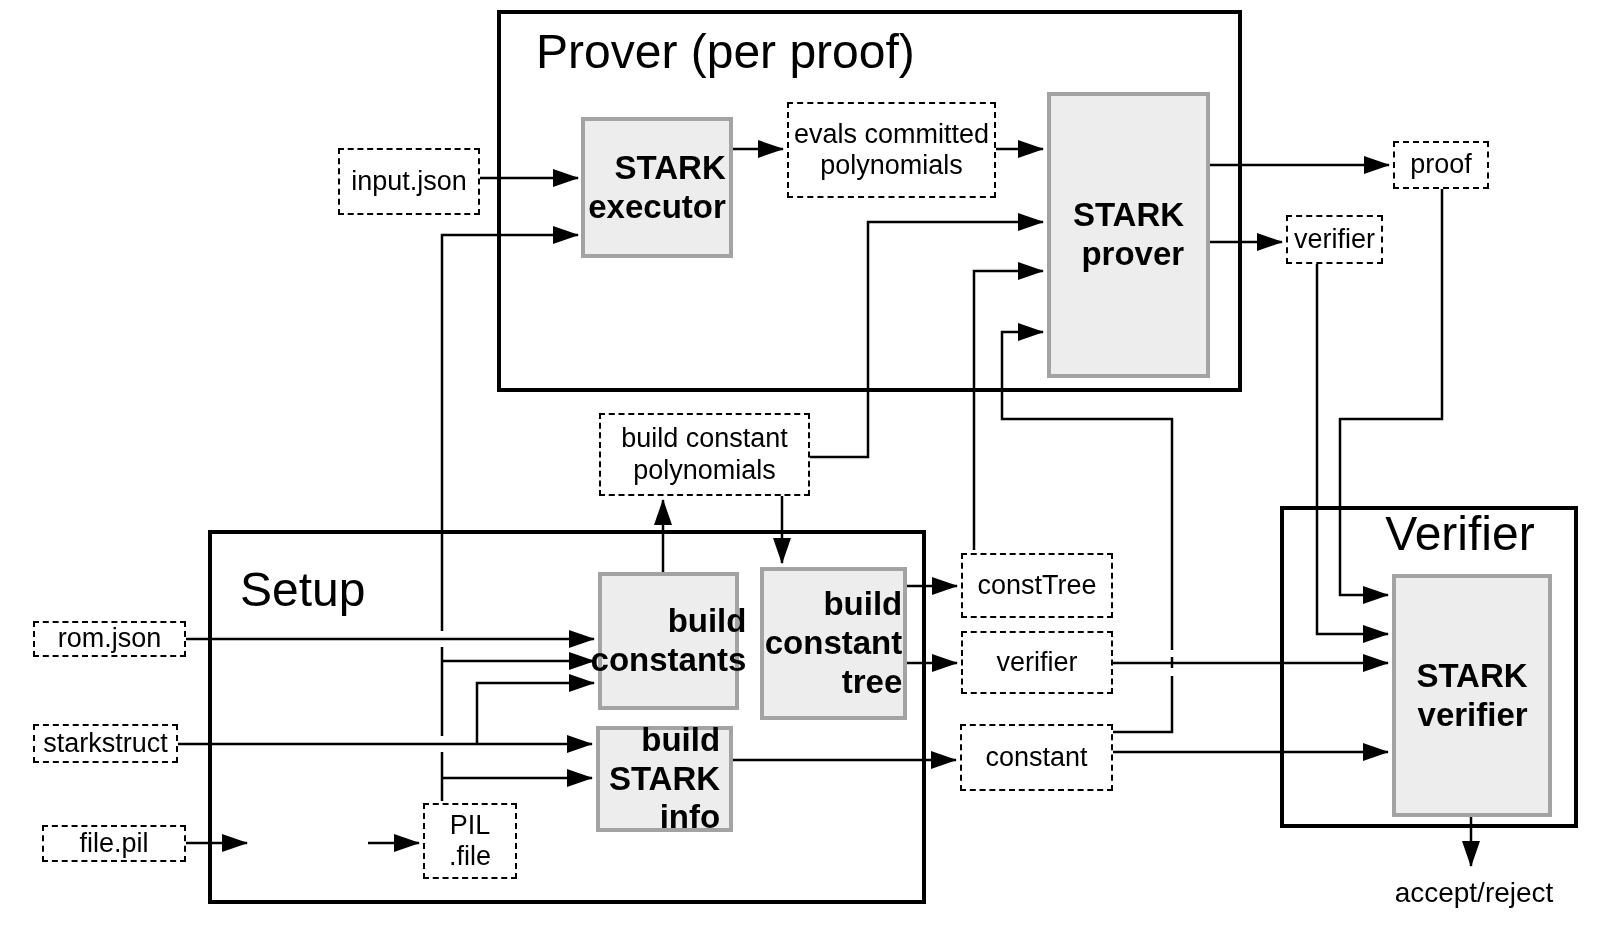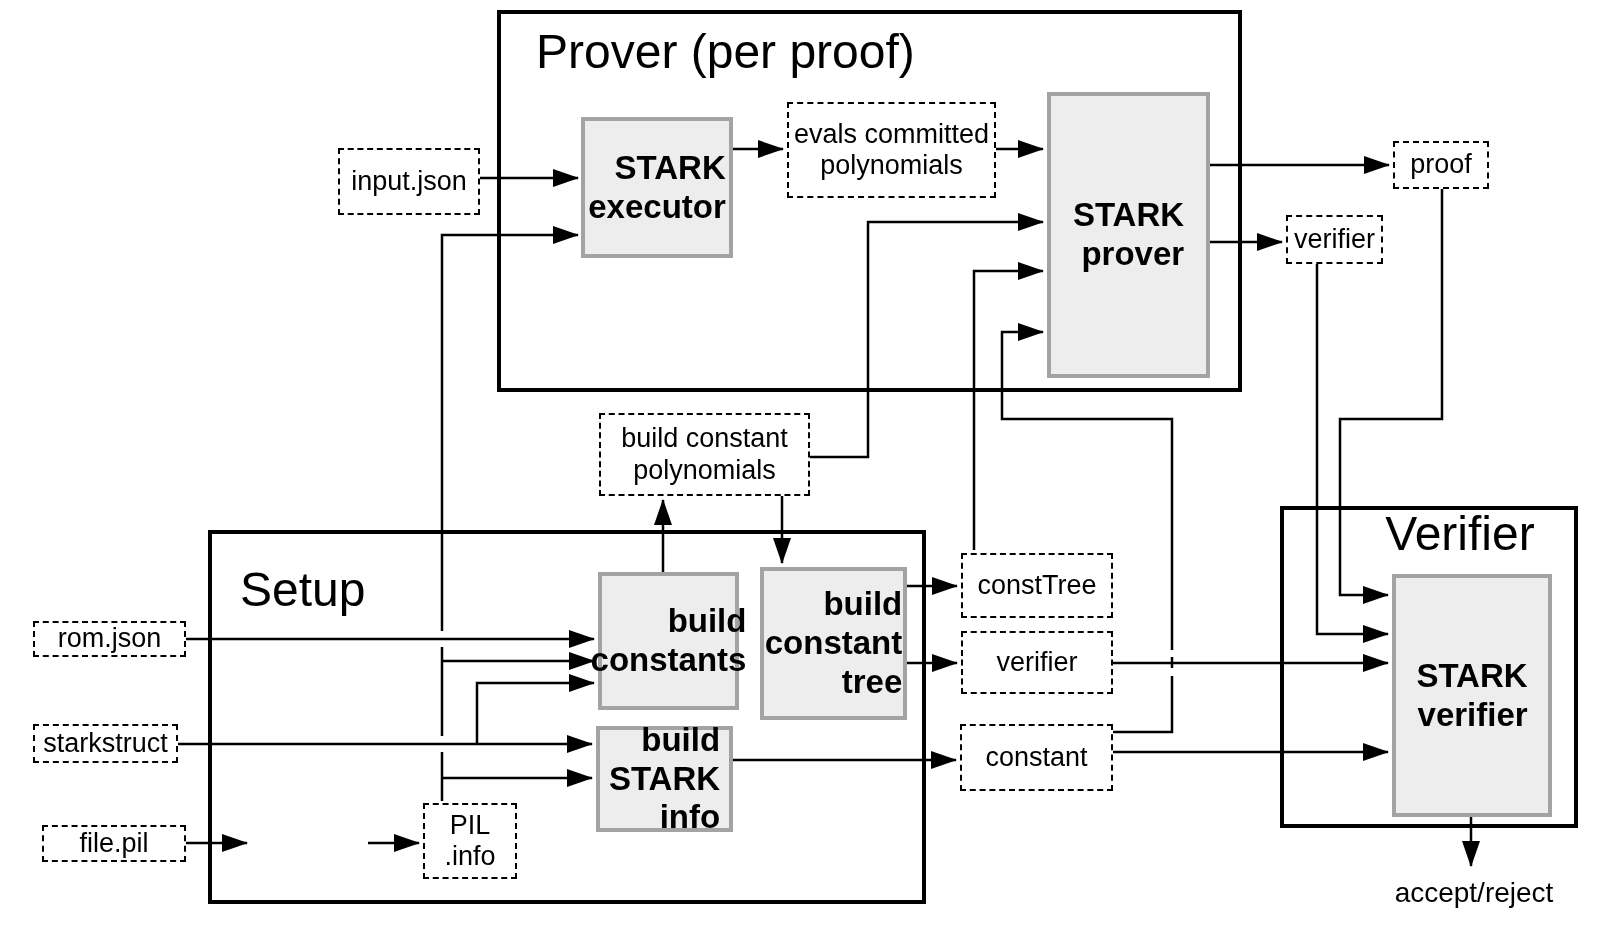--- a/index.html
+++ b/index.html
@@ -101,17 +101,17 @@
   <div class="dbox" style="left:1286px;top:215px;width:97px;height:49px">verifier</div>
   <div class="dbox" style="left:599px;top:413px;width:211px;height:83px">build constant
 polynomials</div>
   <div class="dbox" style="left:961px;top:553px;width:152px;height:65px">constTree</div>
   <div class="dbox" style="left:961px;top:631px;width:152px;height:63px">verifier</div>
   <div class="dbox" style="left:960px;top:724px;width:153px;height:67px">constant</div>
   <div class="dbox" style="left:33px;top:621px;width:153px;height:36px">rom.json</div>
   <div class="dbox" style="left:33px;top:724px;width:145px;height:39px">starkstruct</div>
   <div class="dbox" style="left:42px;top:825px;width:144px;height:37px">file.pil</div>
   <div class="dbox" style="left:423px;top:803px;width:94px;height:76px">PIL
-.info</div>
+.file</div>
 
   <div class="result-label" style="left:1374px;top:877px;width:200px">accept/reject</div>
 
 </div>
 
 </body></html>

